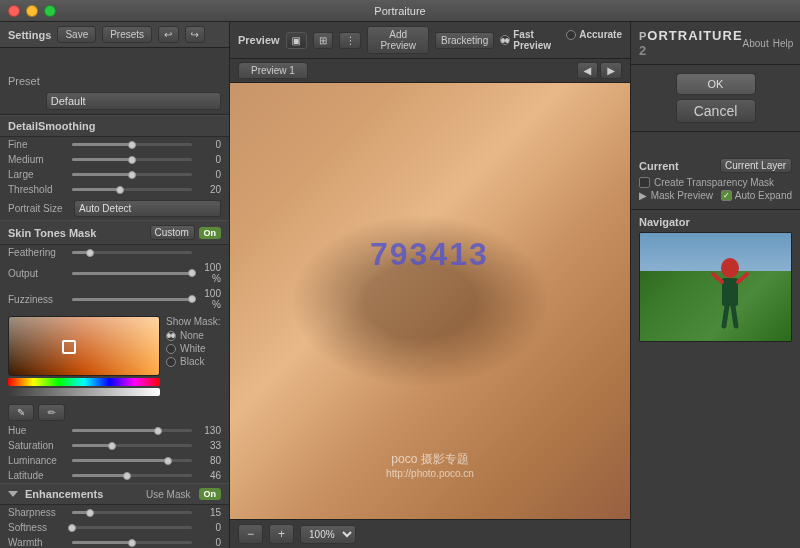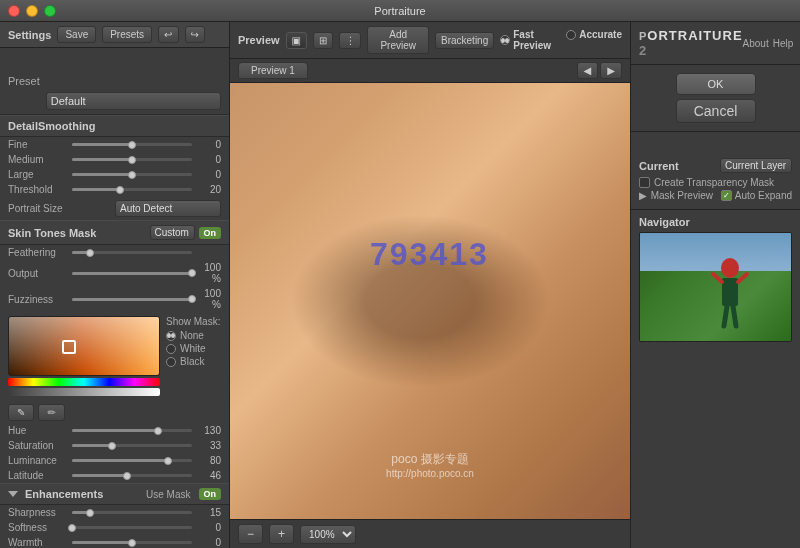--- a/index.html
+++ b/index.html
@@ -162,21 +162,20 @@
     .portrait-size-label { color: #aaa; font-size: 10px; width: 60px; }
     .portrait-size-select {
       flex: 1;
       background: linear-gradient(to bottom, #5a5a5a, #464646);
       border: 1px solid #333;
       color: #ddd;
       padding: 2px 4px;
       border-radius: 3px;
       font-size: 10px;
       appearance: none;
-      margin-left: 41px;
       -webkit-appearance: none;
     }
     .skin-tones-header {
       background: #404040;
       padding: 4px 8px;
       display: flex;
       align-items: center;
       gap: 4px;
       border-bottom: 1px solid #2a2a2a;
       border-top: 1px solid #4a4a4a;

